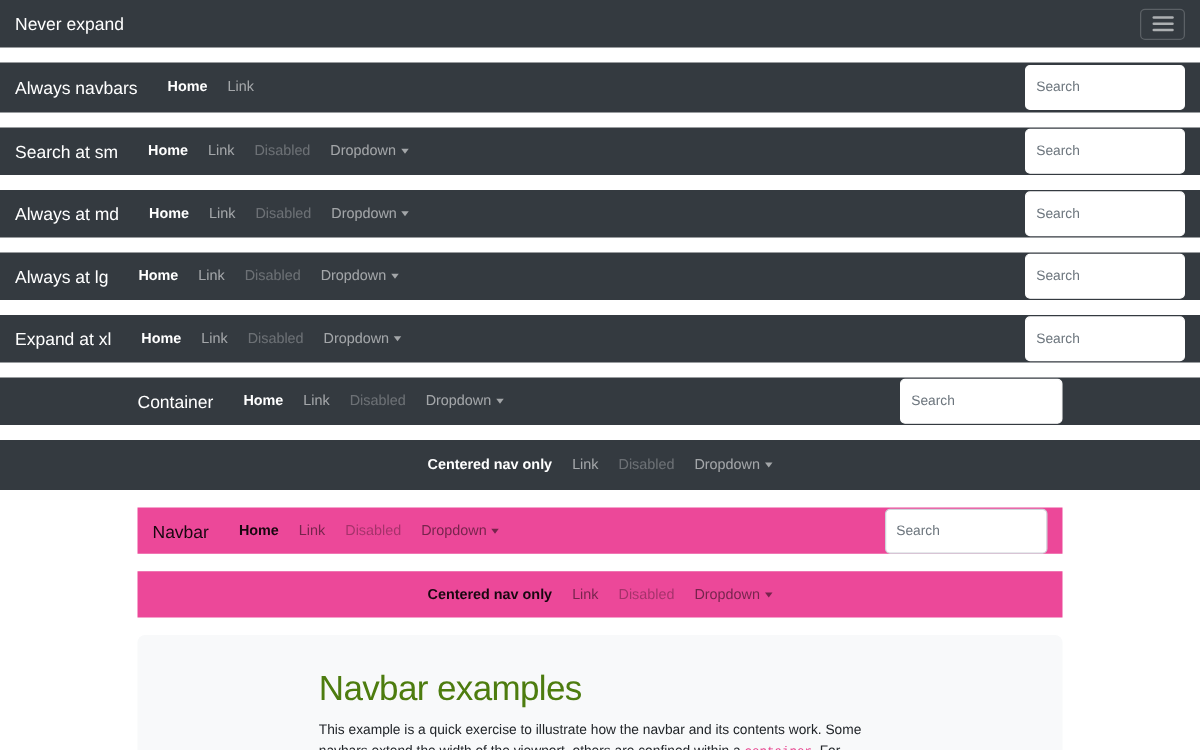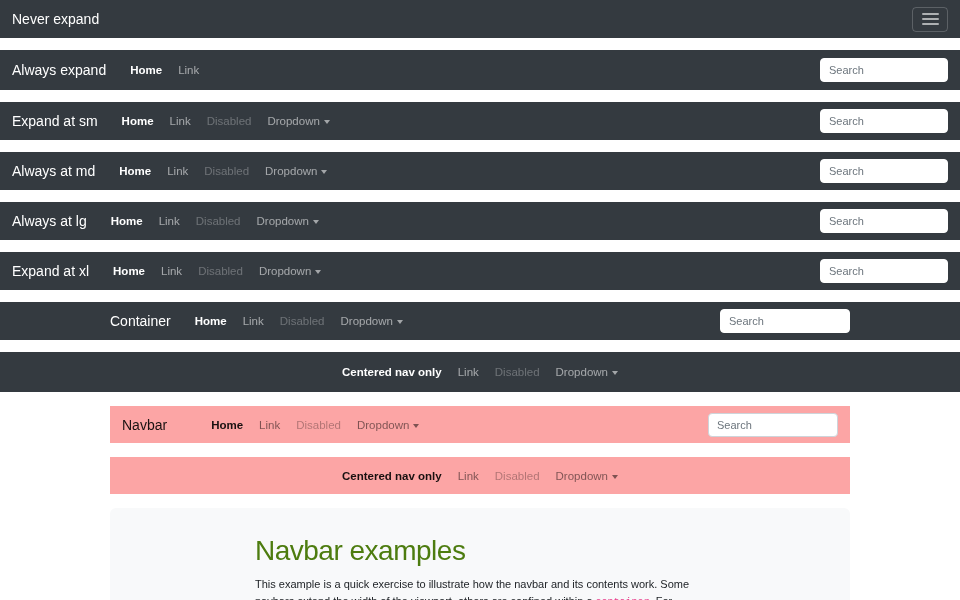--- a/index.html
+++ b/index.html
@@ -6,21 +6,21 @@
   html, body { margin: 0; padding: 0; }
   body {
     width: 960px; height: 600px; overflow: hidden;
     background: #ffffff;
     font-family: "Liberation Sans", "DejaVu Sans", sans-serif;
   }
 
   
   .nbar { display: flex; align-items: center; }
   .dark  { background: #343a40; padding: 0 12px; margin-bottom: 12px; }
-  .light { background: #fca5a5; padding: 0 12px; margin-bottom: 14px; gap: 20px; }
+  .light { background: #ec4899; padding: 0 12px; margin-bottom: 14px; }
   .h37 { height: 37px; } .h38 { height: 38px; } .h40 { height: 40px; }
   .no-pad { padding: 0; }
   .mb14 { margin-bottom: 14px; }
 
   .brand {
     font-size: 14px; text-decoration: none; white-space: nowrap;
     margin-right: 16px; cursor: pointer;
   }
   .brand-dark  { color: #ffffff; }
   .brand-light { color: rgba(0,0,0,.9); }
@@ -41,21 +41,21 @@
 
   .caret {
     display: inline-block; margin-left: 4px; vertical-align: 1px;
     width: 0; height: 0;
     border-left: 3.5px solid transparent;
     border-right: 3.5px solid transparent;
     border-top: 4px solid currentColor;
   }
 
   .search {
-    margin-left: auto; width: 128px; height: 24px;
+    margin-left: auto; width: 128px; height: 36px;
     border-radius: 4px; border: 1px solid #ffffff; background: #ffffff;
     padding: 0 8px; font-size: 11px; color: #495057; outline: none;
   }
   .search::placeholder { color: #6c757d; }
   .search-lt { border-color: #ced4da; }
   .search-w130 { width: 130px; }
 
   .toggler {
     margin-left: auto; width: 36px; height: 25px;
     border: 1px solid rgba(255,255,255,.2); border-radius: 4px;
@@ -92,30 +92,30 @@
   <button class="toggler">
     <span class="tbars">
         <i></i>
         <i></i>
         <i></i>
       </span>
   </button>
 </nav>
 
 <nav class="nbar dark h40">
-  <a class="brand brand-dark">Always expand</a>
-  <div class="nav">
-    <a class="nl dk-active">Home</a>
-    <a class="nl dk">Link</a>
-  </div>
-  <input class="search" type="text" placeholder="Search" style="">
-</nav>
-
-<nav class="nbar dark h38">
-  <a class="brand brand-dark">Expand at sm</a>
+  <a class="brand brand-dark">Always navbars</a>
+  <div class="nav">
+    <a class="nl dk-active">Home</a>
+    <a class="nl dk">Link</a>
+  </div>
+  <input class="search" type="text" placeholder="Search" style="">
+</nav>
+
+<nav class="nbar dark h38">
+  <a class="brand brand-dark">Search at sm</a>
   <div class="nav">
     <a class="nl dk-active">Home</a>
     <a class="nl dk">Link</a>
     <a class="nl dk-dis">Disabled</a>
     <a class="nl dk"><span>Dropdown</span><span class="caret"></span></a>
   </div>
   <input class="search" type="text" placeholder="Search" style="">
 </nav>
 
 <nav class="nbar dark h38">

